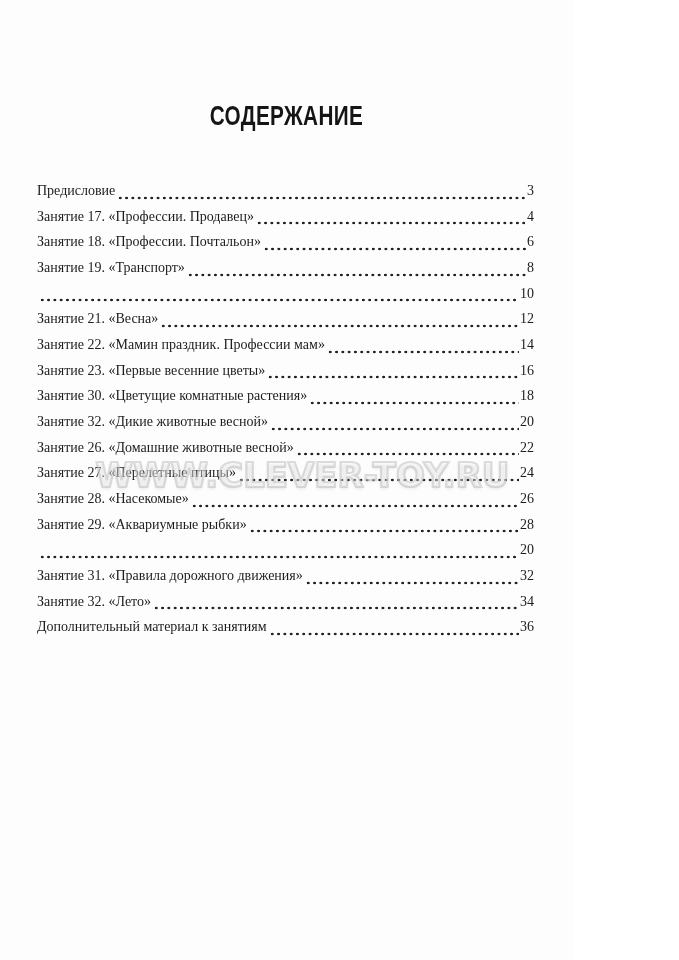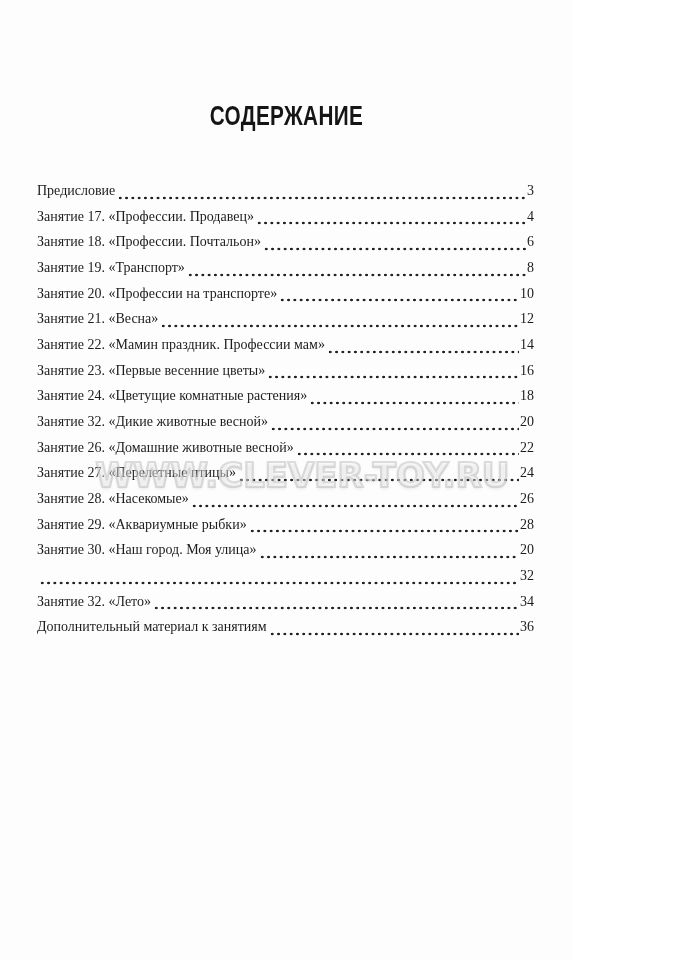--- a/index.html
+++ b/index.html
@@ -96,21 +96,20 @@
         <span class="toc-page">6</span>
       </div>
 
       <div class="toc-row">
         <span class="toc-label">Занятие 19. «Транспорт»</span>
         <span class="toc-dots"></span>
         <span class="toc-page">8</span>
       </div>
 
       <div class="toc-row">
-        <span class="toc-label">Занятие 20. «Профессии на транспорте»</span>
         <span class="toc-dots"></span>
         <span class="toc-page">10</span>
       </div>
 
       <div class="toc-row">
         <span class="toc-label">Занятие 21. «Весна»</span>
         <span class="toc-dots"></span>
         <span class="toc-page">12</span>
       </div>
 
@@ -120,21 +119,21 @@
         <span class="toc-page">14</span>
       </div>
 
       <div class="toc-row">
         <span class="toc-label">Занятие 23. «Первые весенние цветы»</span>
         <span class="toc-dots"></span>
         <span class="toc-page">16</span>
       </div>
 
       <div class="toc-row">
-        <span class="toc-label">Занятие 24. «Цветущие комнатные растения»</span>
+        <span class="toc-label">Занятие 30. «Цветущие комнатные растения»</span>
         <span class="toc-dots"></span>
         <span class="toc-page">18</span>
       </div>
 
       <div class="toc-row">
         <span class="toc-label">Занятие 32. «Дикие животные весной»</span>
         <span class="toc-dots"></span>
         <span class="toc-page">20</span>
       </div>
 
@@ -156,26 +155,26 @@
         <span class="toc-page">26</span>
       </div>
 
       <div class="toc-row">
         <span class="toc-label">Занятие 29. «Аквариумные рыбки»</span>
         <span class="toc-dots"></span>
         <span class="toc-page">28</span>
       </div>
 
       <div class="toc-row">
-        <span class="toc-label">Занятие 30. «Наш город. Моя улица»</span>
         <span class="toc-dots"></span>
         <span class="toc-page">20</span>
       </div>
 
       <div class="toc-row">
+        <span class="toc-label">Занятие 31. «Правила дорожного движения»</span>
         <span class="toc-dots"></span>
         <span class="toc-page">32</span>
       </div>
 
       <div class="toc-row">
         <span class="toc-label">Занятие 32. «Лето»</span>
         <span class="toc-dots"></span>
         <span class="toc-page">34</span>
       </div>
 

